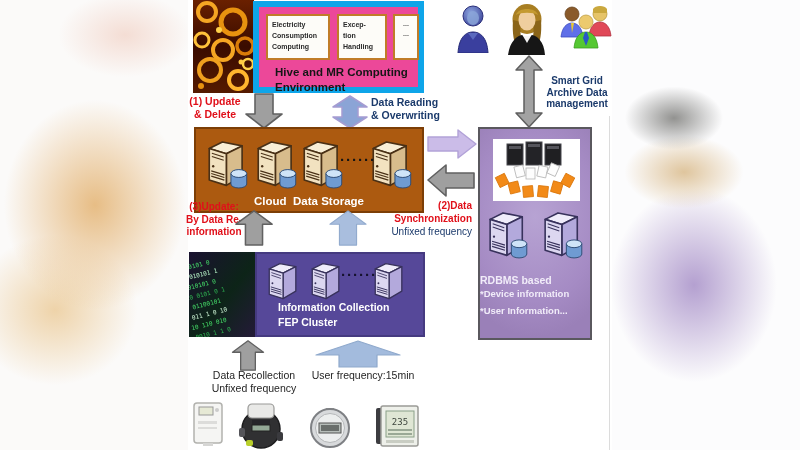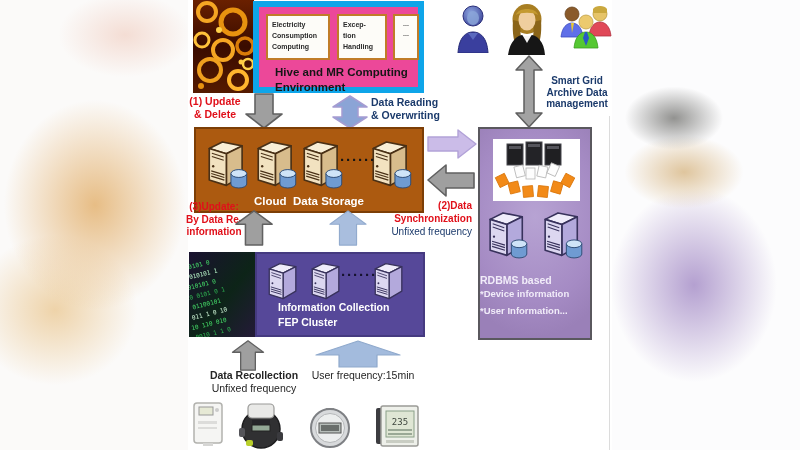--- a/index.html
+++ b/index.html
@@ -69,21 +69,21 @@
   #lbl-update-delete{left:184px;top:95px;width:62px;text-align:center;
                      font-size:10.5px;line-height:12.5px;}
   #lbl-reading{left:371px;top:96px;width:104px;font-weight:bold;font-size:10.5px;
                line-height:13px;}
   #lbl-sync{left:373px;top:199px;width:99px;text-align:right;font-size:10px;line-height:13px;}
   #lbl-sync .f{font-size:10px;font-weight:normal;}
   #lbl-update3{left:184px;top:201px;width:60px;text-align:center;
                font-size:10px;line-height:12.5px;}
   #lbl-recollect{left:198px;top:369px;width:112px;text-align:center;font-size:10.5px;line-height:13px;}
   #lbl-metering{left:303px;top:369px;width:120px;text-align:center;font-size:10.5px;line-height:13px;}
-  .lblb{font-weight:bold;}
+  .lblb{font-weight:normal;}
   #lbl-archive{left:543px;top:75px;width:68px;text-align:center;font-weight:bold;
                font-size:10px;line-height:11.5px;}
 
   
   #arr-1{left:245px;top:93px;width:38px;height:36px;}
   #arr-reading{left:331px;top:95px;width:38px;height:34px;}
   #arr-right-purple{left:427px;top:129px;width:50px;height:30px;}
   #arr-left-gray{left:427px;top:164px;width:48px;height:33px;}
   #arr-3up{left:235px;top:209px;width:38px;height:38px;}
   #arr-syncup{left:329px;top:209px;width:38px;height:38px;}

